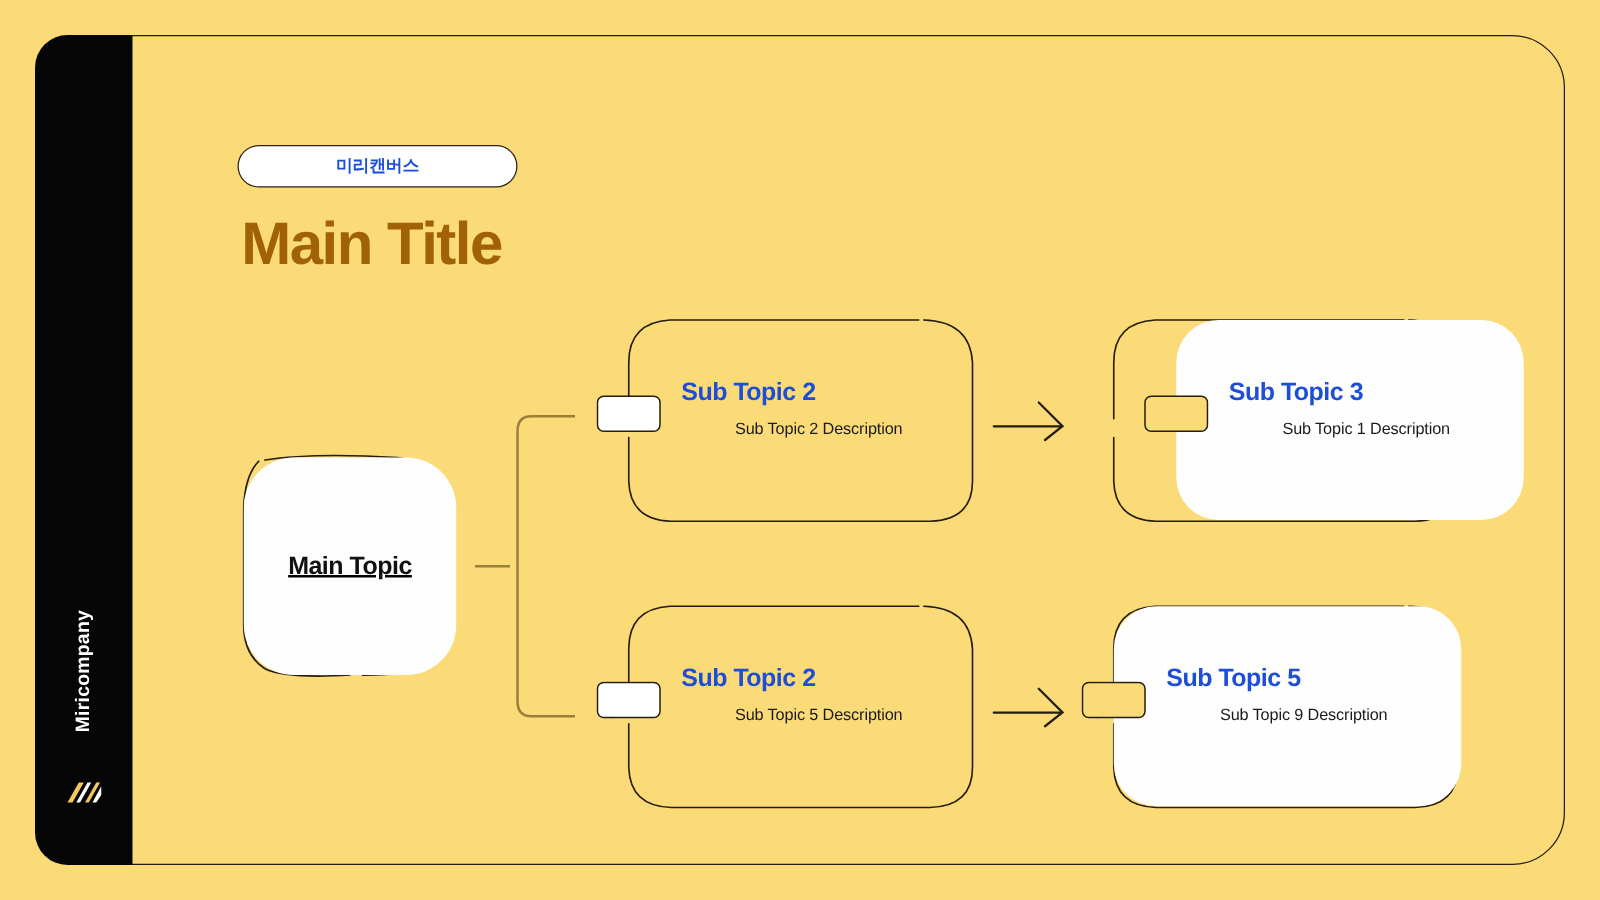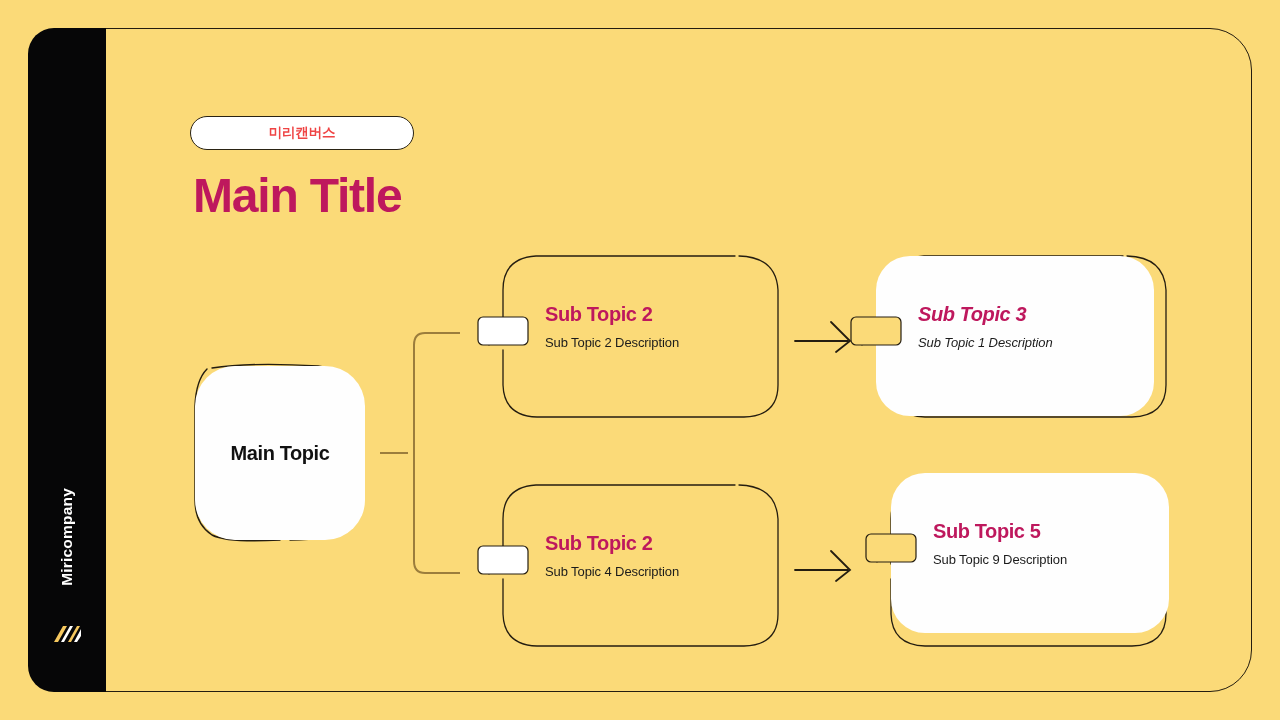--- a/index.html
+++ b/index.html
@@ -75,30 +75,30 @@
     border: 1.2px solid #2a2313;
     border-radius: 18px;
     box-sizing: border-box;
     display: flex;
     align-items: center;
     justify-content: center;
   }
   .badge-pill-label {
     font-size: 13.5px;
     font-weight: 700;
-    color: #ef4444;
+    color: #1d4ed8;
     letter-spacing: -0.2px;
   }
   .page-title {
     position: absolute;
     left: 193px;
     top: 168px;
     font-size: 48px;
     font-weight: 700;
-    color: #be185d;
+    color: #a16207;
     letter-spacing: -1.2px;
     line-height: 1.15;
     white-space: nowrap;
   }
 
   
   .diagram {
     position: absolute;
     left: 0;
     top: 0;
@@ -119,20 +119,21 @@
     position: absolute;
     left: 195px;
     top: 366px;
     width: 170px;
     height: 174px;
     background: #fefefe;
     border-radius: 40px;
     display: flex;
     align-items: center;
     justify-content: center;
+    text-decoration: underline;
   }
   .node-main-label {
     font-size: 20px;
     font-weight: 700;
     color: #111111;
     letter-spacing: -0.4px;
   }
 
   
   .card {
@@ -150,32 +151,33 @@
   }
   .card-text {
     position: absolute;
     left: 42px;
     top: 48px;
     right: 16px;
   }
   .card-title {
     font-size: 20px;
     font-weight: 700;
-    color: #be185d;
+    color: #1d4ed8;
     letter-spacing: -0.4px;
     margin: 0 0 12px 0;
     line-height: 1;
   }
   .card-desc {
     font-size: 13px;
     font-weight: 400;
     color: #1b1b1b;
     letter-spacing: -0.1px;
     margin: 0;
     line-height: 1;
+    text-align: center;
   }
 
   
   .callout {
     position: absolute;
     left: -26px;
     top: 60px;
     width: 52px;
     height: 38px;
   }
@@ -261,47 +263,47 @@
         <p class="card-desc">Sub Topic 2 Description</p>
       </div>
       <div class="callout">
         <svg width="52" height="38" viewBox="0 0 52 38" aria-hidden="true">
           <path d="M5,18 L12,29 L13,24 Z" fill="#ffffff" stroke="#241d10" stroke-width="1.2" stroke-linejoin="round"></path>
           <rect x="1" y="1" width="50" height="28" rx="5" ry="5" fill="#ffffff" stroke="#241d10" stroke-width="1.2"></rect>
         </svg>
       </div>
     </div>
 
-    <div class="card filled" style="left:876px; top:256px;font-style:italic;">
+    <div class="card filled" style="left:941px; top:256px;">
       <div class="card-text">
         <p class="card-title">Sub Topic 3</p>
         <p class="card-desc">Sub Topic 1 Description</p>
       </div>
       <div class="callout">
         <svg width="52" height="38" viewBox="0 0 52 38" aria-hidden="true">
           <path d="M5,18 L12,29 L13,24 Z" fill="#fbda78" stroke="#241d10" stroke-width="1.2" stroke-linejoin="round"></path>
           <rect x="1" y="1" width="50" height="28" rx="5" ry="5" fill="#fbda78" stroke="#241d10" stroke-width="1.2"></rect>
         </svg>
       </div>
     </div>
 
     <div class="card ghost" style="left:503px; top:485px;">
       <div class="card-text">
         <p class="card-title">Sub Topic 2</p>
-        <p class="card-desc">Sub Topic 4 Description</p>
+        <p class="card-desc">Sub Topic 5 Description</p>
       </div>
       <div class="callout">
         <svg width="52" height="38" viewBox="0 0 52 38" aria-hidden="true">
           <path d="M5,18 L12,29 L13,24 Z" fill="#ffffff" stroke="#241d10" stroke-width="1.2" stroke-linejoin="round"></path>
           <rect x="1" y="1" width="50" height="28" rx="5" ry="5" fill="#ffffff" stroke="#241d10" stroke-width="1.2"></rect>
         </svg>
       </div>
     </div>
 
-    <div class="card filled" style="left:891px; top:473px;">
+    <div class="card filled" style="left:891px; top:485px;">
       <div class="card-text">
         <p class="card-title">Sub Topic 5</p>
         <p class="card-desc">Sub Topic 9 Description</p>
       </div>
       <div class="callout">
         <svg width="52" height="38" viewBox="0 0 52 38" aria-hidden="true">
           <path d="M5,18 L12,29 L13,24 Z" fill="#fbda78" stroke="#241d10" stroke-width="1.2" stroke-linejoin="round"></path>
           <rect x="1" y="1" width="50" height="28" rx="5" ry="5" fill="#fbda78" stroke="#241d10" stroke-width="1.2"></rect>
         </svg>
       </div>

